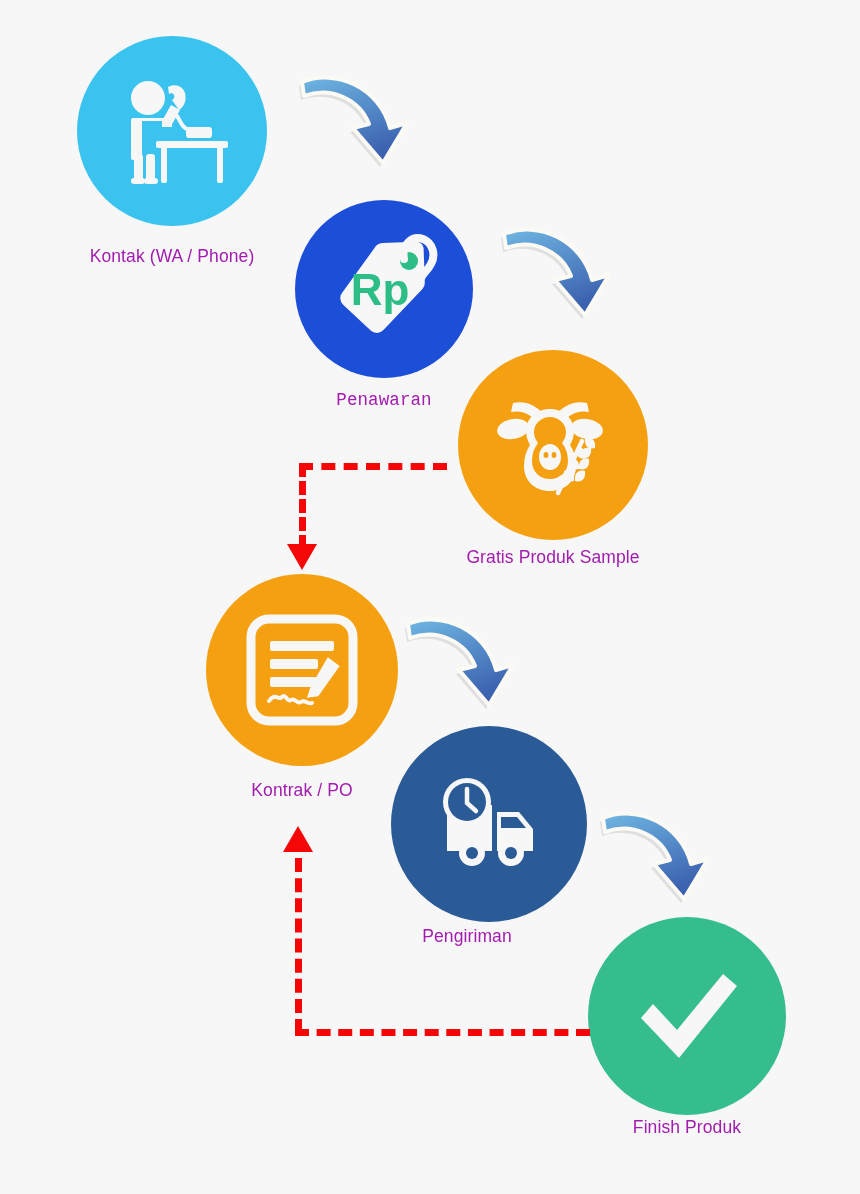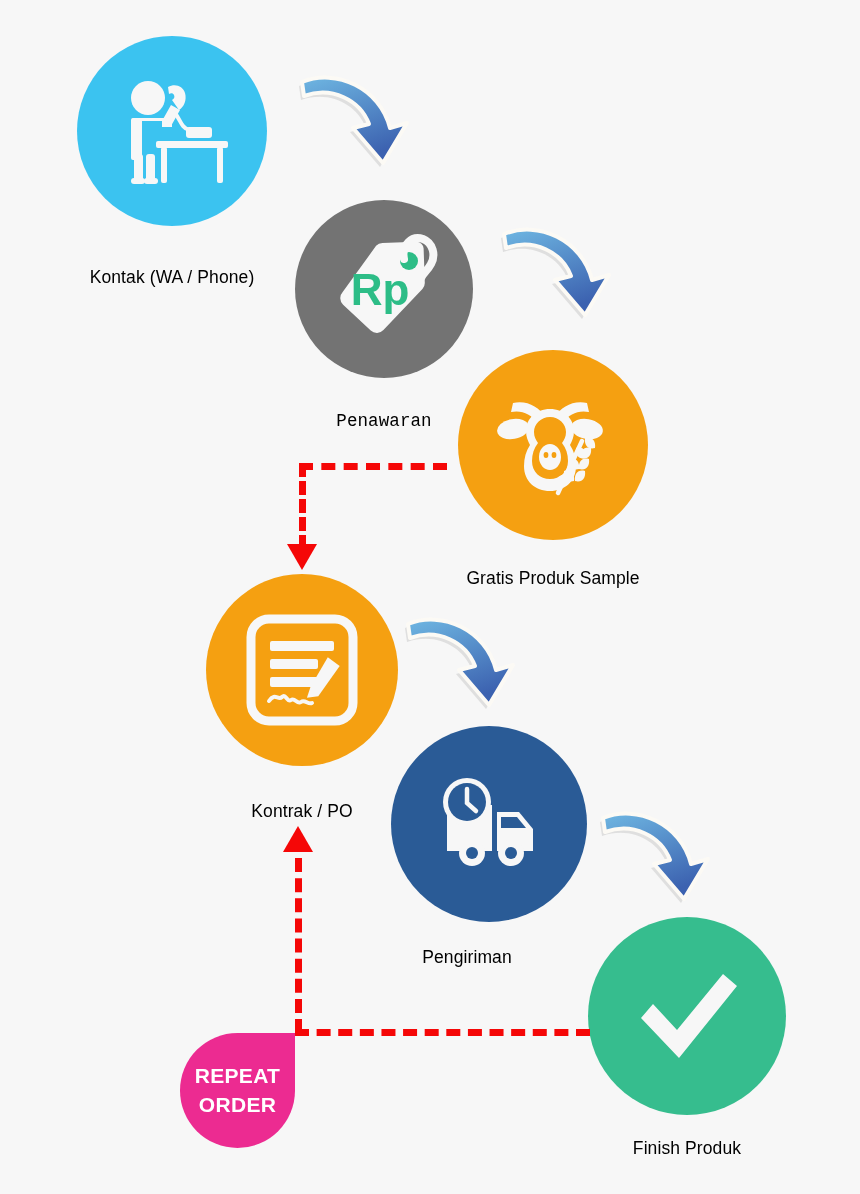--- a/index.html
+++ b/index.html
@@ -14,26 +14,25 @@
 
   .node{position:absolute;}
   .bubble{
     position:absolute;border-radius:50%;
     display:flex;align-items:center;justify-content:center;
   }
   .bubble svg{display:block;}
   .caption{
     position:absolute;
     text-align:center;
-    color:#000000;
+    color:#a21caf;
     font-size:17.5px;
     letter-spacing:.1px;
     white-space:nowrap;
     line-height:1;
-    margin-top:21px;
   }
 
   
   .curve-arrow{position:absolute;width:130px;height:120px;}
 
   
   .dash-h{
     position:absolute;height:0;
     border-top:7px dashed #f50707;
   }
@@ -110,21 +109,21 @@
         </linearGradient>
       </defs>
       <g transform="translate(-3,4)" opacity=".25">
         <path d="M6 20 C40 6 84 26 94 66 l17 -5 l-24 40 l-30 -35 l16 -4 C64 38 36 24 8 34 z" fill="#999"></path>
       </g>
       <path d="M6 20 C40 6 84 26 94 66 l17 -5 l-24 40 l-30 -35 l16 -4 C64 38 36 24 8 34 z" fill="url(#ag1)" stroke="#fcfaf5" stroke-width="4" stroke-linejoin="round"></path>
     </svg>
   </div>
 
   <div class="node">
-    <div class="bubble" style="left:295px;top:200px;width:178px;height:178px;background:#737373;">
+    <div class="bubble" style="left:295px;top:200px;width:178px;height:178px;background:#1d4ed8;">
       <svg width="120" height="120" viewBox="0 0 120 120">
         <g>
           <path d="M60 14 h34 a7 7 0 0 1 7 7 v34 a9 9 0 0 1 -2.6 6.4 L58 101 a9 9 0 0 1 -12.7 0 L18.6 74.3 a9 9 0 0 1 0 -12.7 L53.6 16.6 A9 9 0 0 1 60 14 z" fill="#f7f7f7" transform="rotate(-2 60 60)"></path>
           <circle cx="85" cy="32" r="9" fill="#2dbd87"></circle>
           <path d="M80 30 c-3 -14 8 -24 19 -20 c10 4 13 16 8 25 c-3 6 -8 9 -10 14" fill="none" stroke="#f7f7f7" stroke-width="8" stroke-linecap="round"></path>
           <text x="56" y="76" font-family="'Liberation Sans',sans-serif" font-size="44" font-weight="bold" fill="#2dbd87" text-anchor="middle">Rp</text>
         </g>
       </svg>
     </div>
     <div class="caption" style="left:264px;top:392px;width:240px;font-family:Liberation Mono, monospace;">Penawaran</div>
@@ -269,18 +268,14 @@
     </div>
     <div class="caption" style="left:567px;top:1119px;width:240px;">Finish Produk</div>
   </div>
 
   <div>
     <div class="dash-h" style="left:295px;top:1029px;width:295px;"></div>
     <div class="dash-v" style="left:295px;top:858px;height:175px;"></div>
     <div class="tri tri-up" style="left:283px;top:826px;"></div>
   </div>
 
-  <div class="repeat-badge" style="left:180px;top:1033px;width:115px;height:115px;">
-    <span>REPEAT</span>
-    <span>ORDER</span>
-  </div>
 
 </div>
 
 </body></html>

